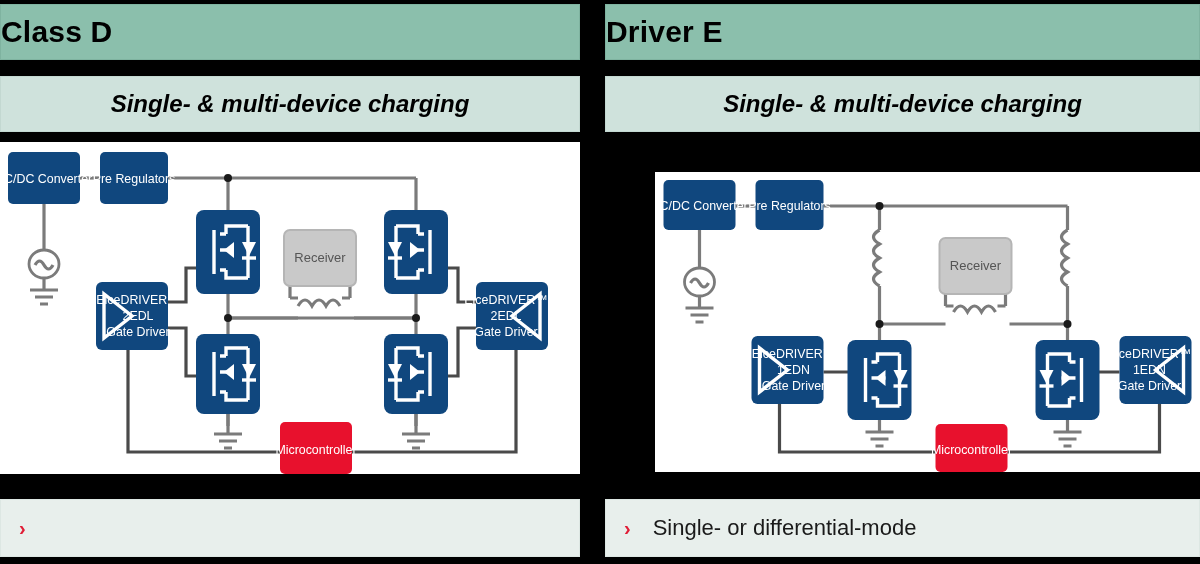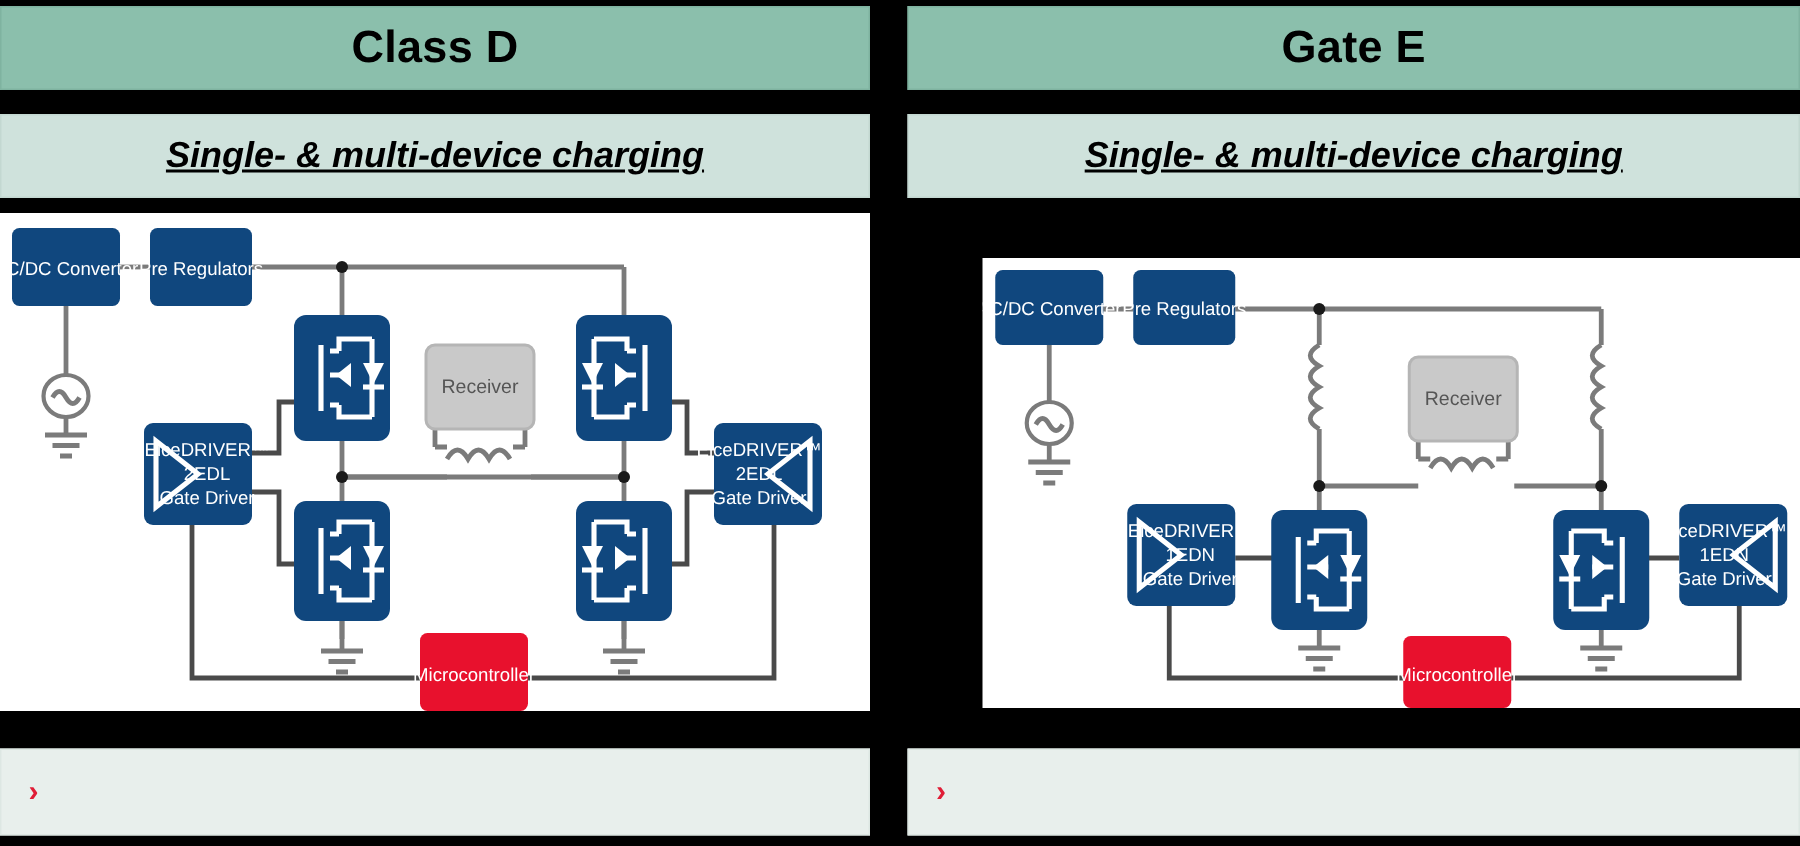--- a/index.html
+++ b/index.html
@@ -7,33 +7,32 @@
        font-family:"Liberation Sans","DejaVu Sans",sans-serif;}
   .stage{position:relative;width:1200px;height:564px;background:#000;}
 
   .panel{position:absolute;top:0;height:564px;}
   .panel.left{left:0;width:580px;}
   .panel.right{left:605px;width:595px;}
 
   .title-bar{
     position:absolute;left:0;top:4px;width:100%;height:56px;
     background:#8bbfac;border:1px solid #7fb3a0;
-    display:flex;align-items:center;justify-content:center;
+    display:flex;align-items:center;justify-content:flex-start;
     box-sizing:border-box;
   }
   .title-bar .t{
     font-size:30px;font-weight:bold;color:#000;letter-spacing:.2px;
   }
 
   .sub-bar{
     position:absolute;left:0;top:76px;width:100%;height:56px;
     background:#cfe2dc;border:1px solid #c3d8d1;
     display:flex;align-items:center;justify-content:center;
     box-sizing:border-box;
-    text-decoration:underline;
   }
   .sub-bar .t{
     font-size:24px;font-weight:bold;font-style:italic;color:#000;
   }
 
   .bullet-bar{
     position:absolute;left:0;bottom:7px;width:100%;height:58px;
     background:#e8efec;border:1px solid #dde7e3;
     display:flex;align-items:center;box-sizing:border-box;
   }
@@ -228,21 +227,21 @@
     </div>
 
     <div class="bullet-bar">
       <span class="chev">›</span>
     </div>
   </div>
 
   <div class="panel right">
 
     <div class="title-bar">
-      <span class="t">Gate E</span>
+      <span class="t">Driver E</span>
     </div>
 
     <div class="sub-bar">
       <span class="t">Single- &amp; multi-device charging</span>
     </div>
 
     <div class="canvas right">
       <svg width="545" height="300" viewBox="0 0 272 150">
 
         <path class="wire" d="M40 17 H50"></path>
@@ -352,16 +351,17 @@
         <g>
           <rect class="blkr" x="140" y="126" width="36" height="24" rx="2.5"></rect>
           <text class="lbl" x="158" y="141">Microcontroller</text>
         </g>
 
       </svg>
     </div>
 
     <div class="bullet-bar">
       <span class="chev">›</span>
+      <span class="t">Single- or differential-mode</span>
     </div>
   </div>
 
 </div>
 
 </body></html>

